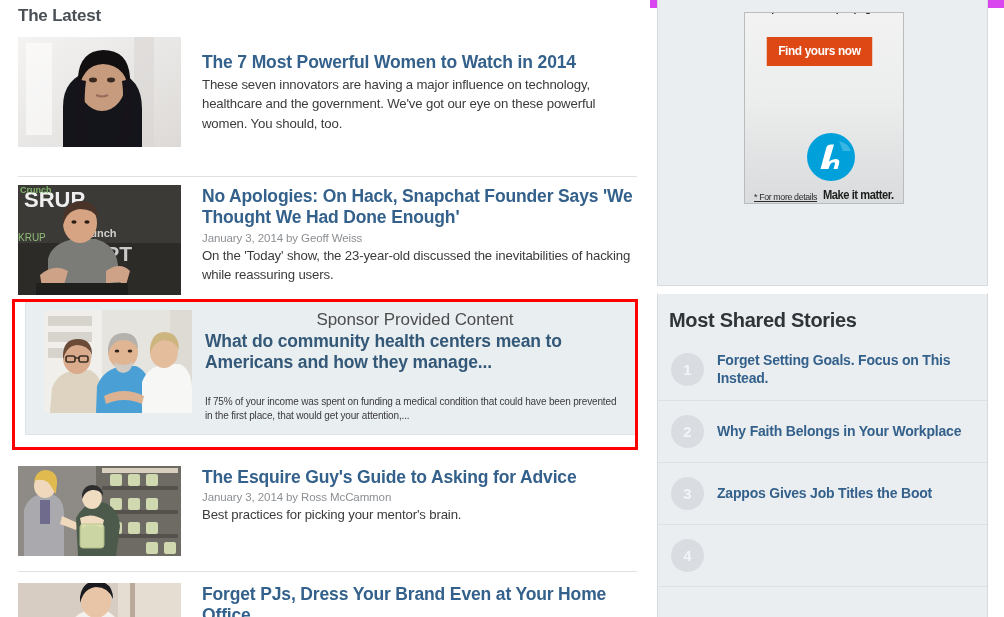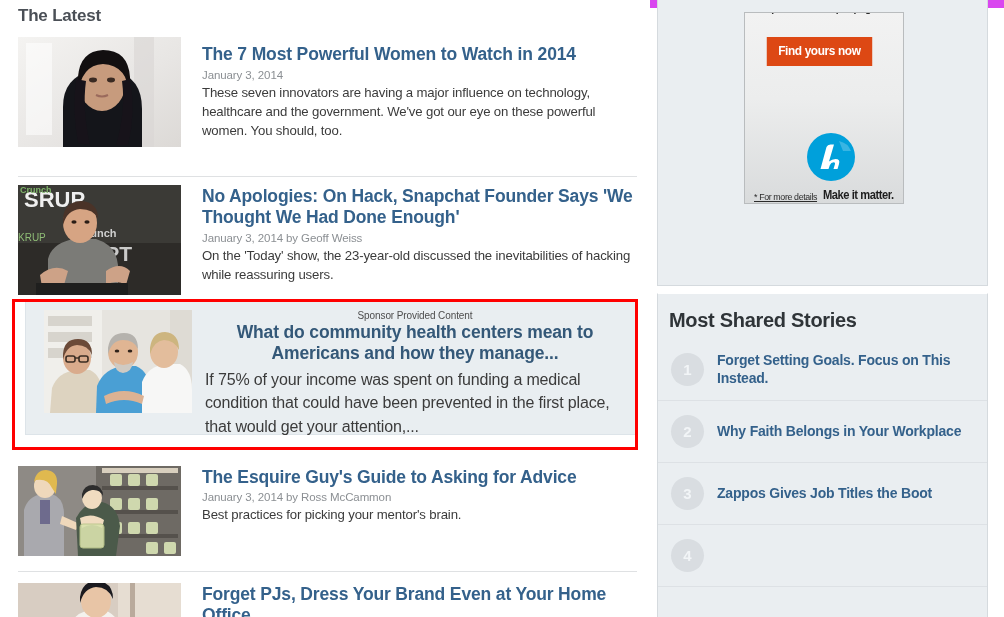--- a/index.html
+++ b/index.html
@@ -118,41 +118,40 @@
     width: 148px;
     height: 103px;
     flex: 0 0 148px;
     margin-right: 13px;
     overflow: hidden;
   }
 
   #sponsor-card .thumb svg { display:block; width:100%; height:100%; }
 
   .sponsor-label {
-    font-size: 10px;
+    font-size: 17px;
     color: #4d4d4d;
     text-align: center;
     letter-spacing: -0.1px;
     margin-bottom: 1px;
   }
 
   .sponsor-title {
     font-size: 17.5px;
     font-weight: bold;
     color: #345878;
     line-height: 1.22;
     letter-spacing: -0.15px;
-    text-align: center;
   }
 
   .sponsor-dek {
-    font-size: 16px;
+    font-size: 10px;
     color: #3b3b3b;
     line-height: 1.47;
-    margin-top: 3px;
+    margin-top: 21px;
     letter-spacing: -0.15px;
   }
 
   
   #rail {
     position: absolute;
     left: 650px;
     top: 8px;
     width: 354px;
     height: 617px;
@@ -328,21 +327,20 @@
           <path d="M60 40 Q62 14 85 13 Q110 13 112 40 L112 60 Q110 28 85 27 Q63 28 60 58 Z" fill="#120f10"></path>
           <path d="M58 42 Q54 74 60 106 L72 108 Q64 72 68 44 Z" fill="#17131a"></path>
           <path d="M112 42 Q118 76 110 108 L98 108 Q108 74 104 44 Z" fill="#17131a"></path>
           <ellipse cx="75" cy="43" rx="4" ry="2.4" fill="#3a2a22"></ellipse>
           <ellipse cx="93" cy="43" rx="4" ry="2.4" fill="#3a2a22"></ellipse>
           <path d="M78 58 Q84 61 90 58" stroke="#9a6a5c" stroke-width="2" fill="none"></path>
         </svg>
       </div>
       <div class="body">
         <div class="art-title">The 7 Most Powerful Women to Watch in 2014</div>
-        <div class="art-meta">January 3, 2014</div>
         <div class="art-dek">These seven innovators are having a major influence on technology, healthcare and the government. We've got our eye on these powerful women. You should, too.</div>
       </div>
     </div>
 
     <div class="divider" style="margin-top:26px;"></div>
 
     <div class="article" style="height:115px;padding-top:8px;">
       <div class="thumb">
         <svg viewBox="0 0 163 110" preserveAspectRatio="xMidYMid slice" aria-hidden="true">
           <rect width="163" height="110" fill="#2d2b28"></rect>

